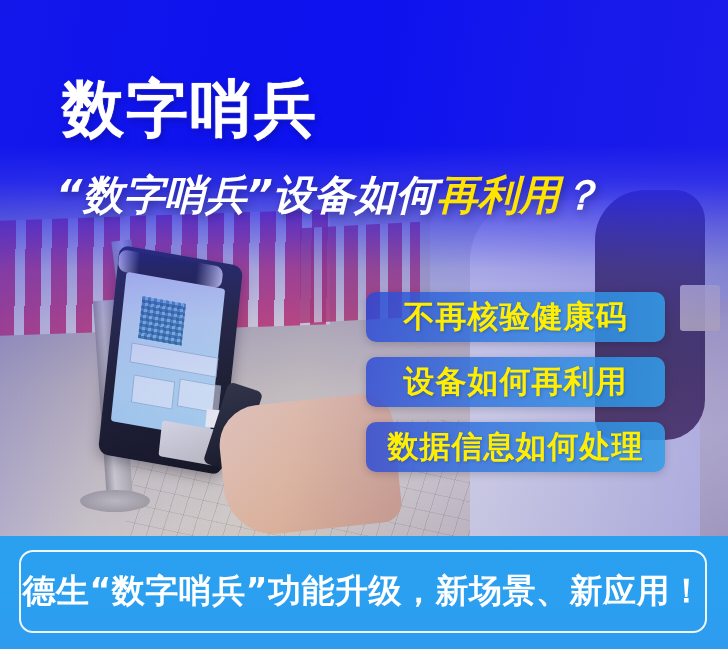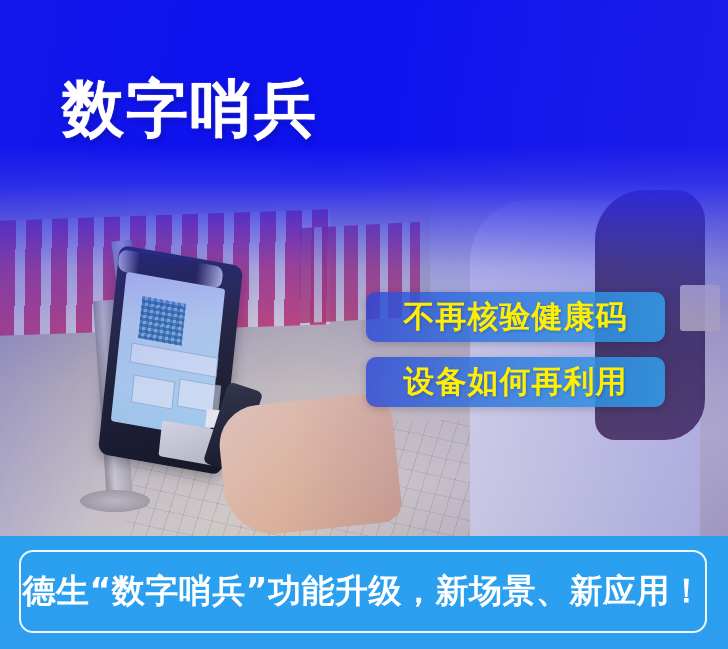--- a/index.html
+++ b/index.html
@@ -344,26 +344,32 @@
     <div class="ph-reader"></div>
     <div class="ph-whitecard"></div>
     <div class="ph-phone"></div>
     <div class="ph-hand"></div>
     <div class="photo-tint"></div>
     <div class="photo-tint-side"></div>
   </div>
 
   <div class="headline">数字哨兵</div>
 
+  <div class="subhead">
+    <span>“数字哨兵”设备如何</span><span class="hl">再利用</span><span class="qm">？</span>
+  </div>
 
   <div class="pill p1">
     <span class="pill-text">不再核验健康码</span>
   </div>
   <div class="pill p2">
     <span class="pill-text">设备如何再利用</span>
+  </div>
+  <div class="pill p3">
+    <span class="pill-text">数据信息如何处理</span>
   </div>
 
   <div class="banner">
     <div class="banner-frame">
       <span class="banner-text">德生“数字哨兵”功能升级，新场景、新应用！</span>
     </div>
   </div>
 
 </div>
 

